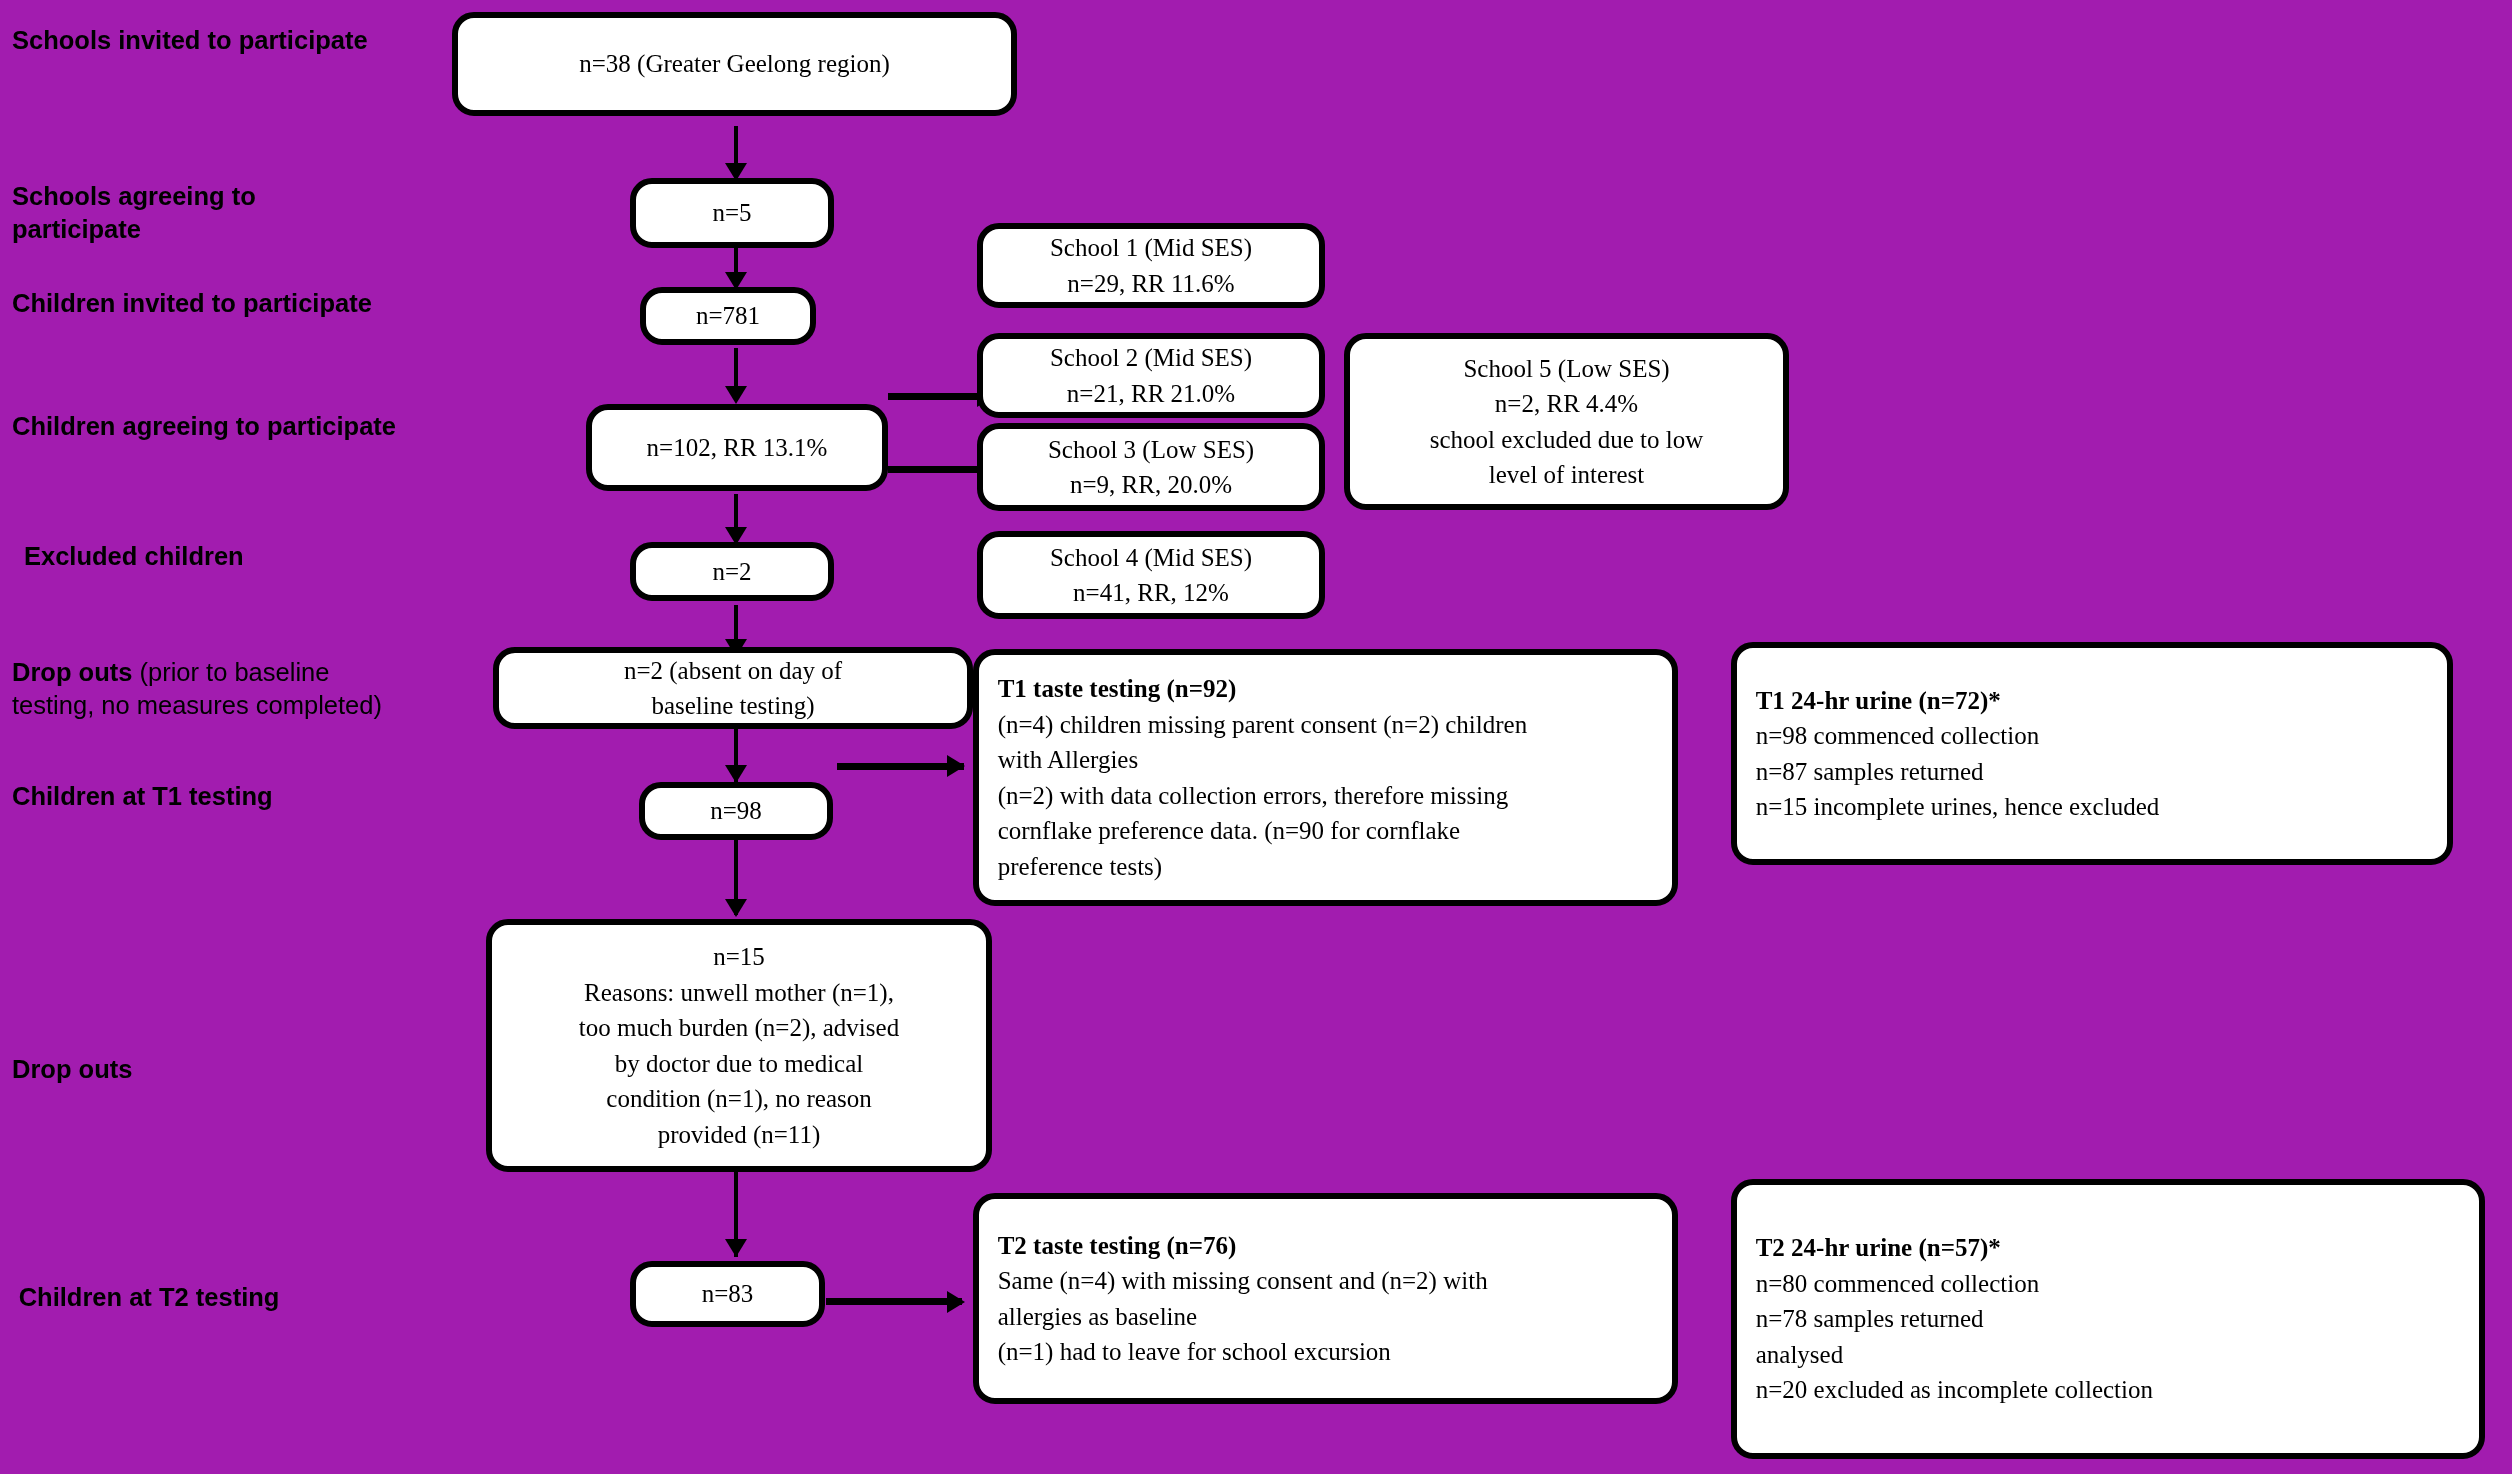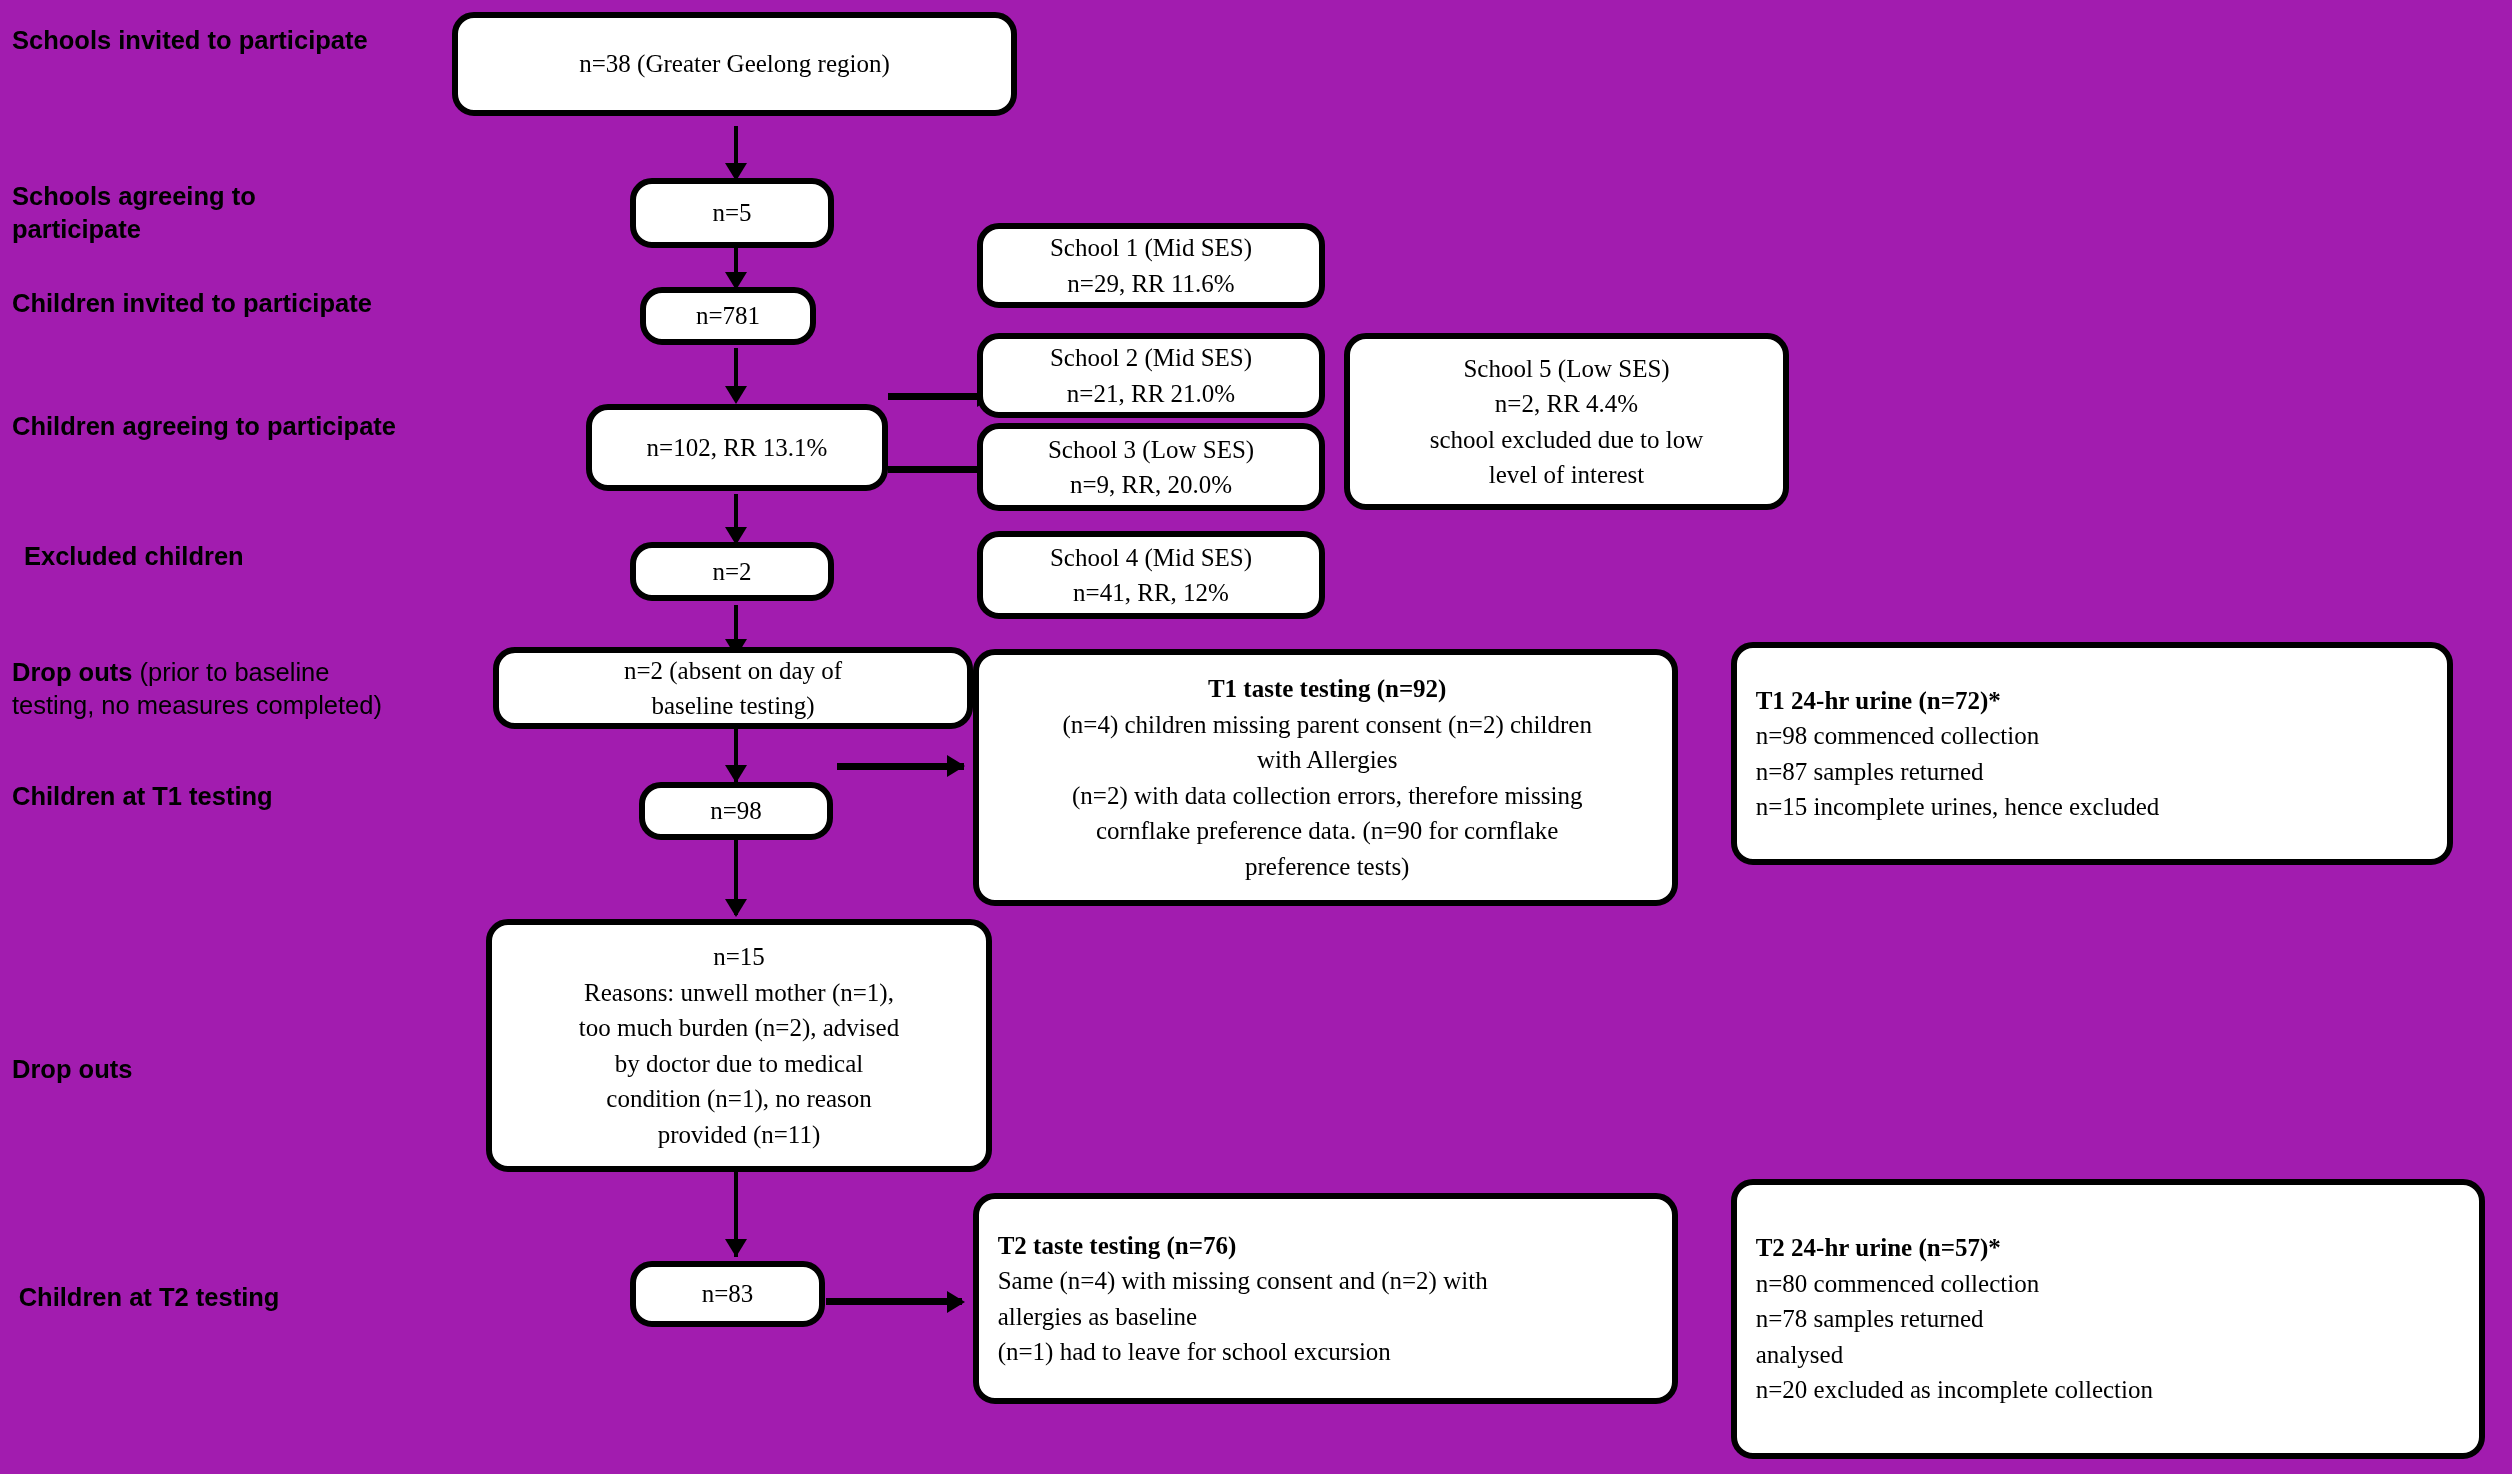--- a/index.html
+++ b/index.html
@@ -214,21 +214,21 @@
     <span class="ln">n=41, RR, 12%</span>
   </div>
 
   <div class="box center-text" style="left:1344px; top:333px; width:445px; height:177px;">
     <span class="ln">School 5 (Low SES)</span>
     <span class="ln">n=2, RR 4.4%</span>
     <span class="ln">school excluded due to low</span>
     <span class="ln">level of interest</span>
   </div>
 
-  <div class="box left-text" style="left:973px; top:649px; width:705px; height:257px;align-items:center;">
+  <div class="box left-text" style="left:973px; top:649px; width:705px; height:257px;">
     <span class="ln hdr">T1 taste testing (n=92)</span>
     <span class="ln">(n=4) children missing parent consent (n=2) children</span>
     <span class="ln">with Allergies</span>
     <span class="ln">(n=2) with data collection errors, therefore missing</span>
     <span class="ln">cornflake preference data. (n=90 for cornflake</span>
     <span class="ln">preference tests)</span>
   </div>
 
   <div class="box left-text" style="left:1731px; top:642px; width:722px; height:223px;">
     <span class="ln hdr">T1 24-hr urine (n=72)*</span>

